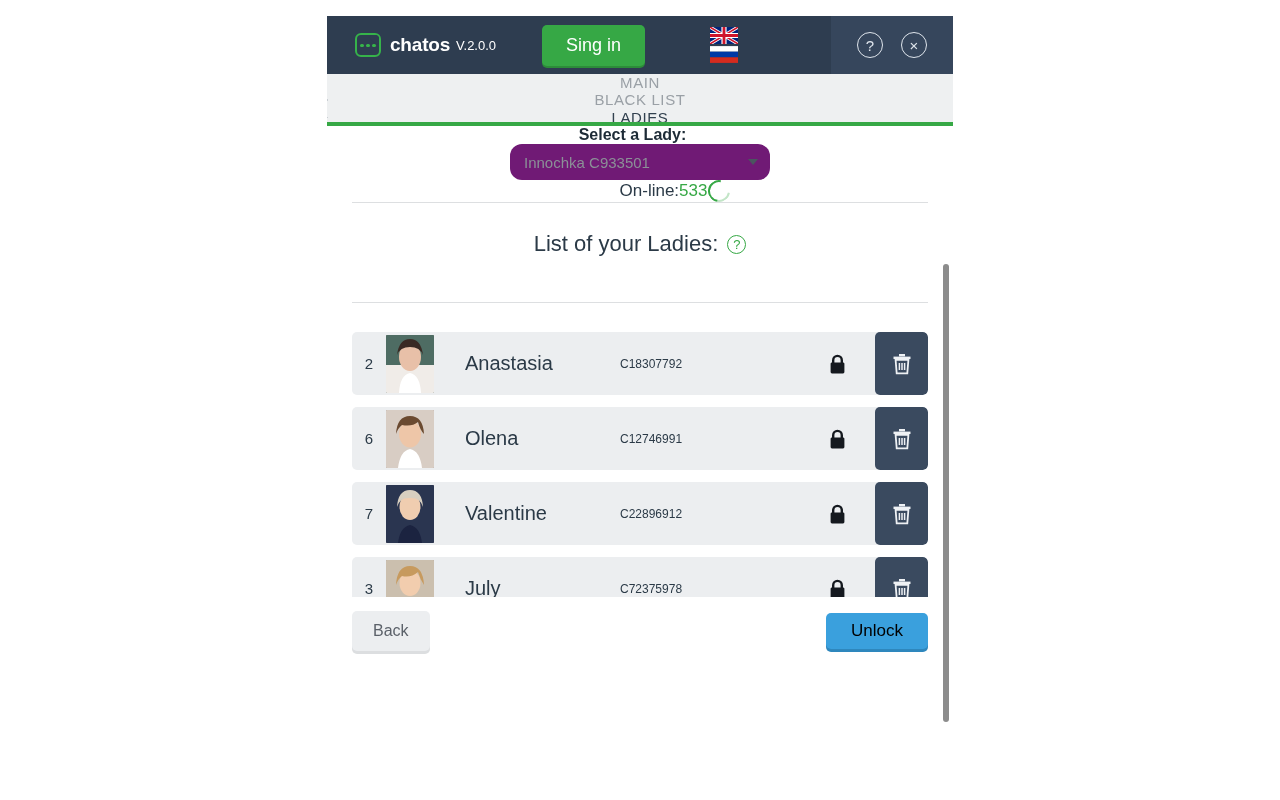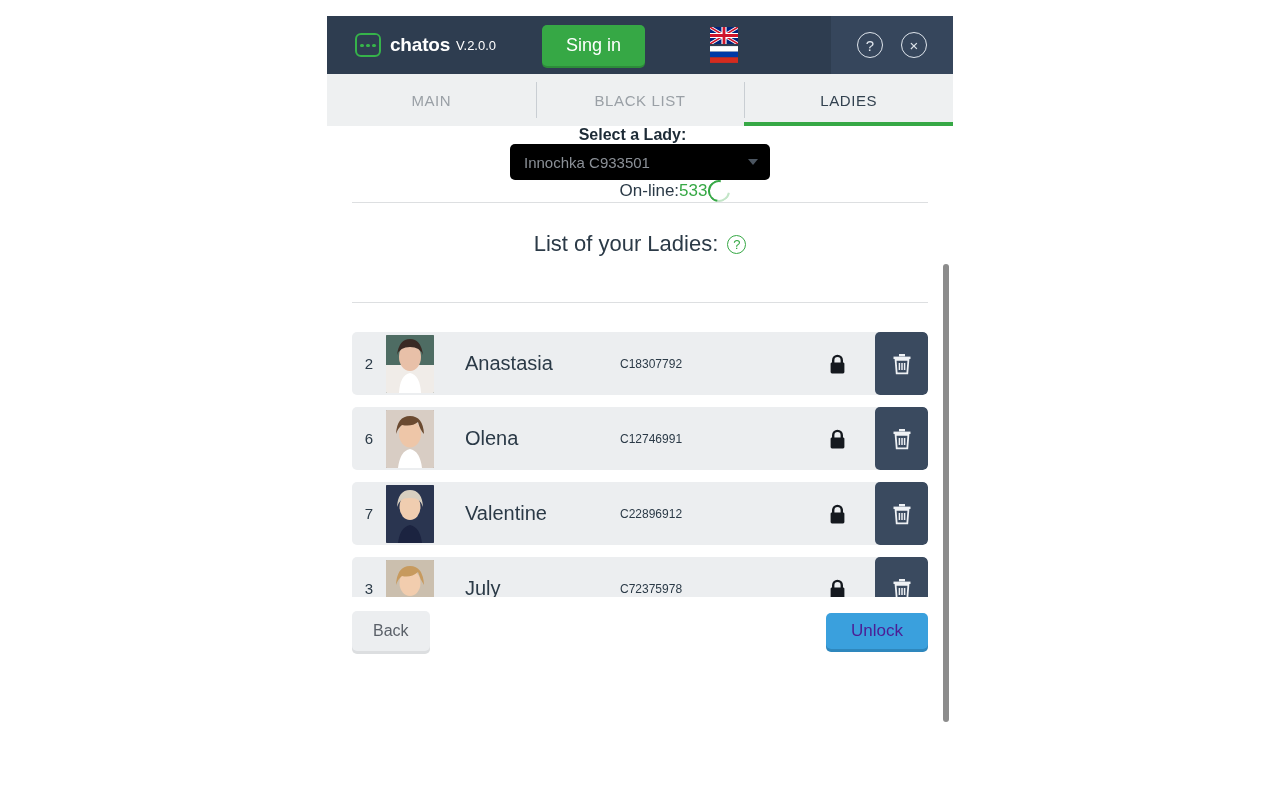--- a/index.html
+++ b/index.html
@@ -121,20 +121,21 @@
     cursor: pointer;
     box-sizing: border-box;
   }
 
   
   .tabbar {
     display: flex;
     height: 52px;
     background: #eef0f1;
     position: relative;
+    flex-direction: column;
   }
   .tab {
     flex: 1;
     display: flex;
     align-items: center;
     justify-content: center;
     font-size: 15px;
     color: #9aa0a6;
     letter-spacing: 0.6px;
     cursor: pointer;
@@ -172,22 +173,22 @@
     font-size: 16px;
     font-weight: bold;
     color: #1d2b36;
     margin-right: 15px;
     white-space: nowrap;
   }
   .lady-select {
     position: relative;
     width: 260px;
     height: 42px;
-    background: #000000;
-    border-radius: 5px;
+    background: #701a75;
+    border-radius: 12px;
     display: flex;
     align-items: center;
     cursor: pointer;
   }
   .lady-select .val {
     font-size: 15px;
     color: #8b9097;
     margin-left: 14px;
   }
   .caret {
@@ -364,21 +365,21 @@
     border: none;
     border-radius: 5px;
     font-size: 16px;
     padding: 11px 21px;
     cursor: pointer;
     font-family: "Liberation Sans", sans-serif;
     box-shadow: 0 3px 0 #dcdee0;
   }
   .unlock-btn {
     background: #3aa0dd;
-    color: #4c1d95;
+    color: #000000;
     border: none;
     border-radius: 5px;
     font-size: 17px;
     padding: 8px 25px;
     cursor: pointer;
     font-family: "Liberation Sans", sans-serif;
     box-shadow: 0 3px 0 #2e87bd;
   }
   .footnote {
     text-align: center;

